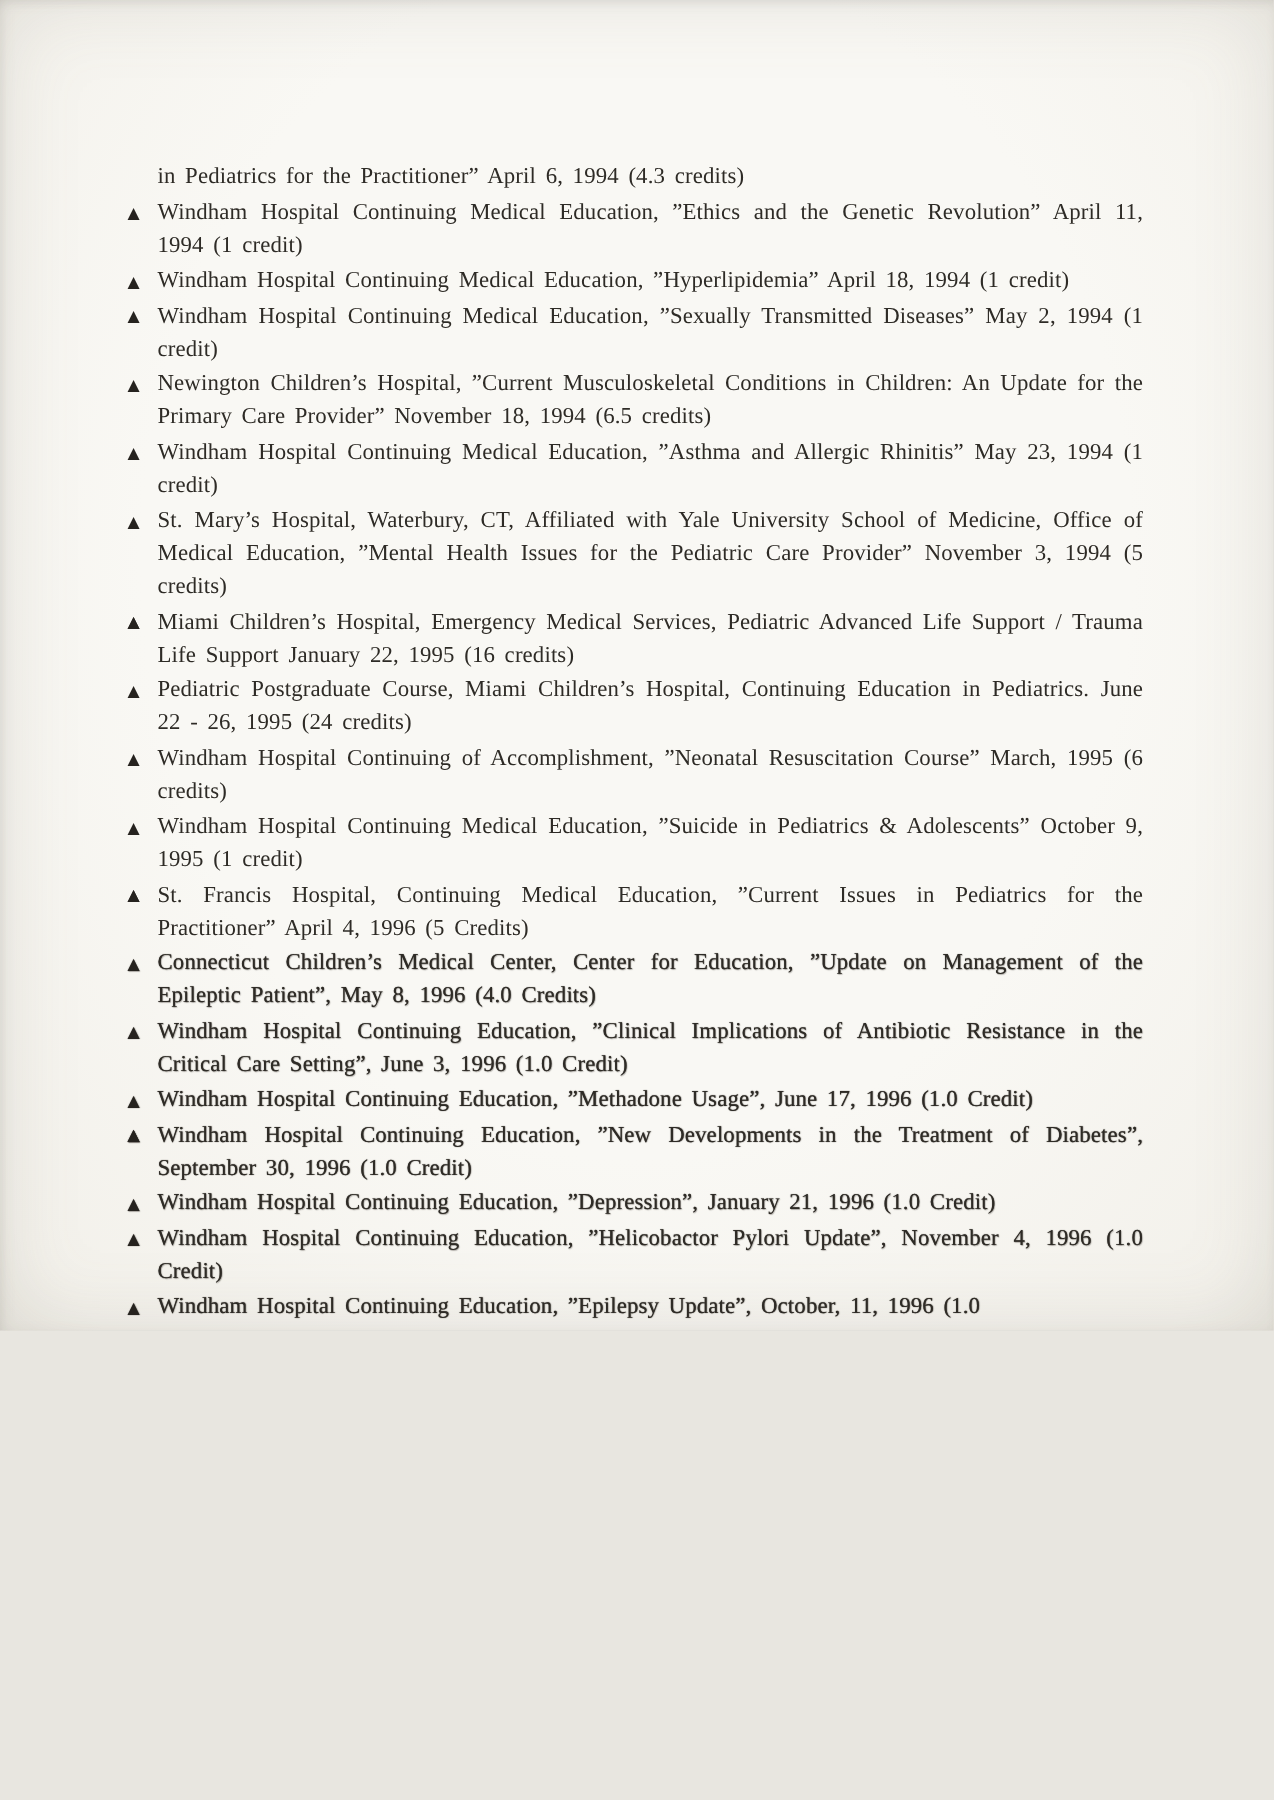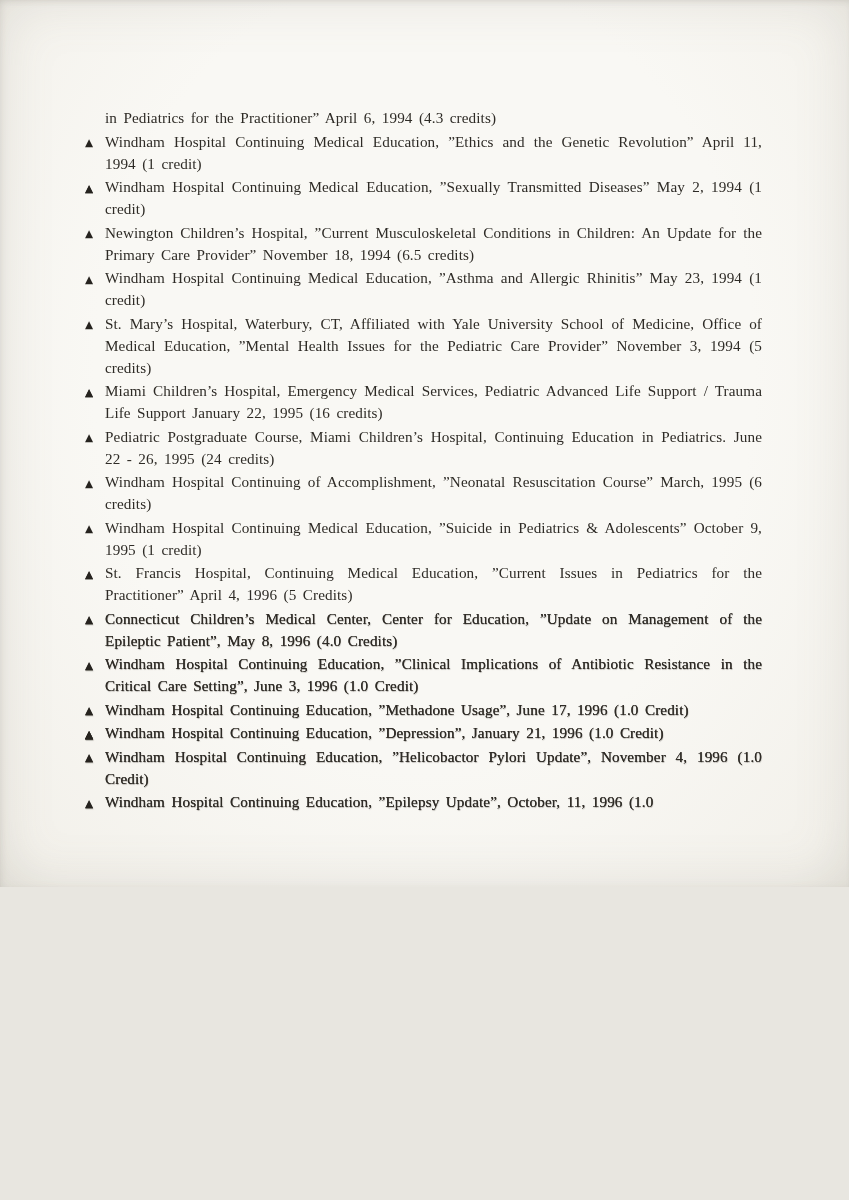--- a/index.html
+++ b/index.html
@@ -72,21 +72,21 @@
   <div class="content" id="entry-list">
   <div class="entry no-bullet">
     <span class="text">in Pediatrics for the Practitioner”  April 6, 1994 (4.3 credits)</span>
   </div>
 
   <div class="entry">
     <span class="bullet">▲</span><span class="text">Windham Hospital Continuing Medical Education, ”Ethics and the Genetic Revolution” April 11, 1994 (1 credit)</span>
   </div>
 
   <div class="entry">
-    <span class="bullet">▲</span>
+    <span class="bullet">▲</span><span class="text">Windham Hospital Continuing Medical Education, ”Hyperlipidemia” April 18, 1994 (1 credit)</span>
   </div>
 
   <div class="entry">
     <span class="bullet">▲</span><span class="text">Windham Hospital Continuing Medical Education, ”Sexually Transmitted Diseases” May 2, 1994 (1 credit)</span>
   </div>
 
   <div class="entry">
     <span class="bullet">▲</span><span class="text">Newington Children’s Hospital, ”Current Musculoskeletal Conditions in Children: An Update for the Primary Care Provider”  November 18, 1994 (6.5 credits)</span>
   </div>
 
@@ -136,21 +136,21 @@
 
   <div class="entry dark">
     <span class="bullet">▲</span><span class="text">Windham Hospital Continuing Education, ”Methadone Usage”, June 17, 1996 (1.0 Credit)</span>
   </div>
 
   <div class="entry dark">
     <span class="bullet">▲</span>
   </div>
 
   <div class="entry dark">
-    <span class="bullet">▲</span>
+    <span class="bullet">▲</span><span class="text">Windham Hospital Continuing Education, ”New Developments in the Treatment of Diabetes”, September 30, 1996 (1.0 Credit)</span>
   </div>
 
   <div class="entry dark">
     <span class="bullet">▲</span><span class="text">Windham Hospital Continuing Education, ”Depression”, January 21, 1996 (1.0 Credit)</span>
   </div>
 
   <div class="entry dark">
     <span class="bullet">▲</span><span class="text">Windham Hospital Continuing Education, ”Helicobactor Pylori Update”, November 4, 1996 (1.0 Credit)</span>
   </div>
 

